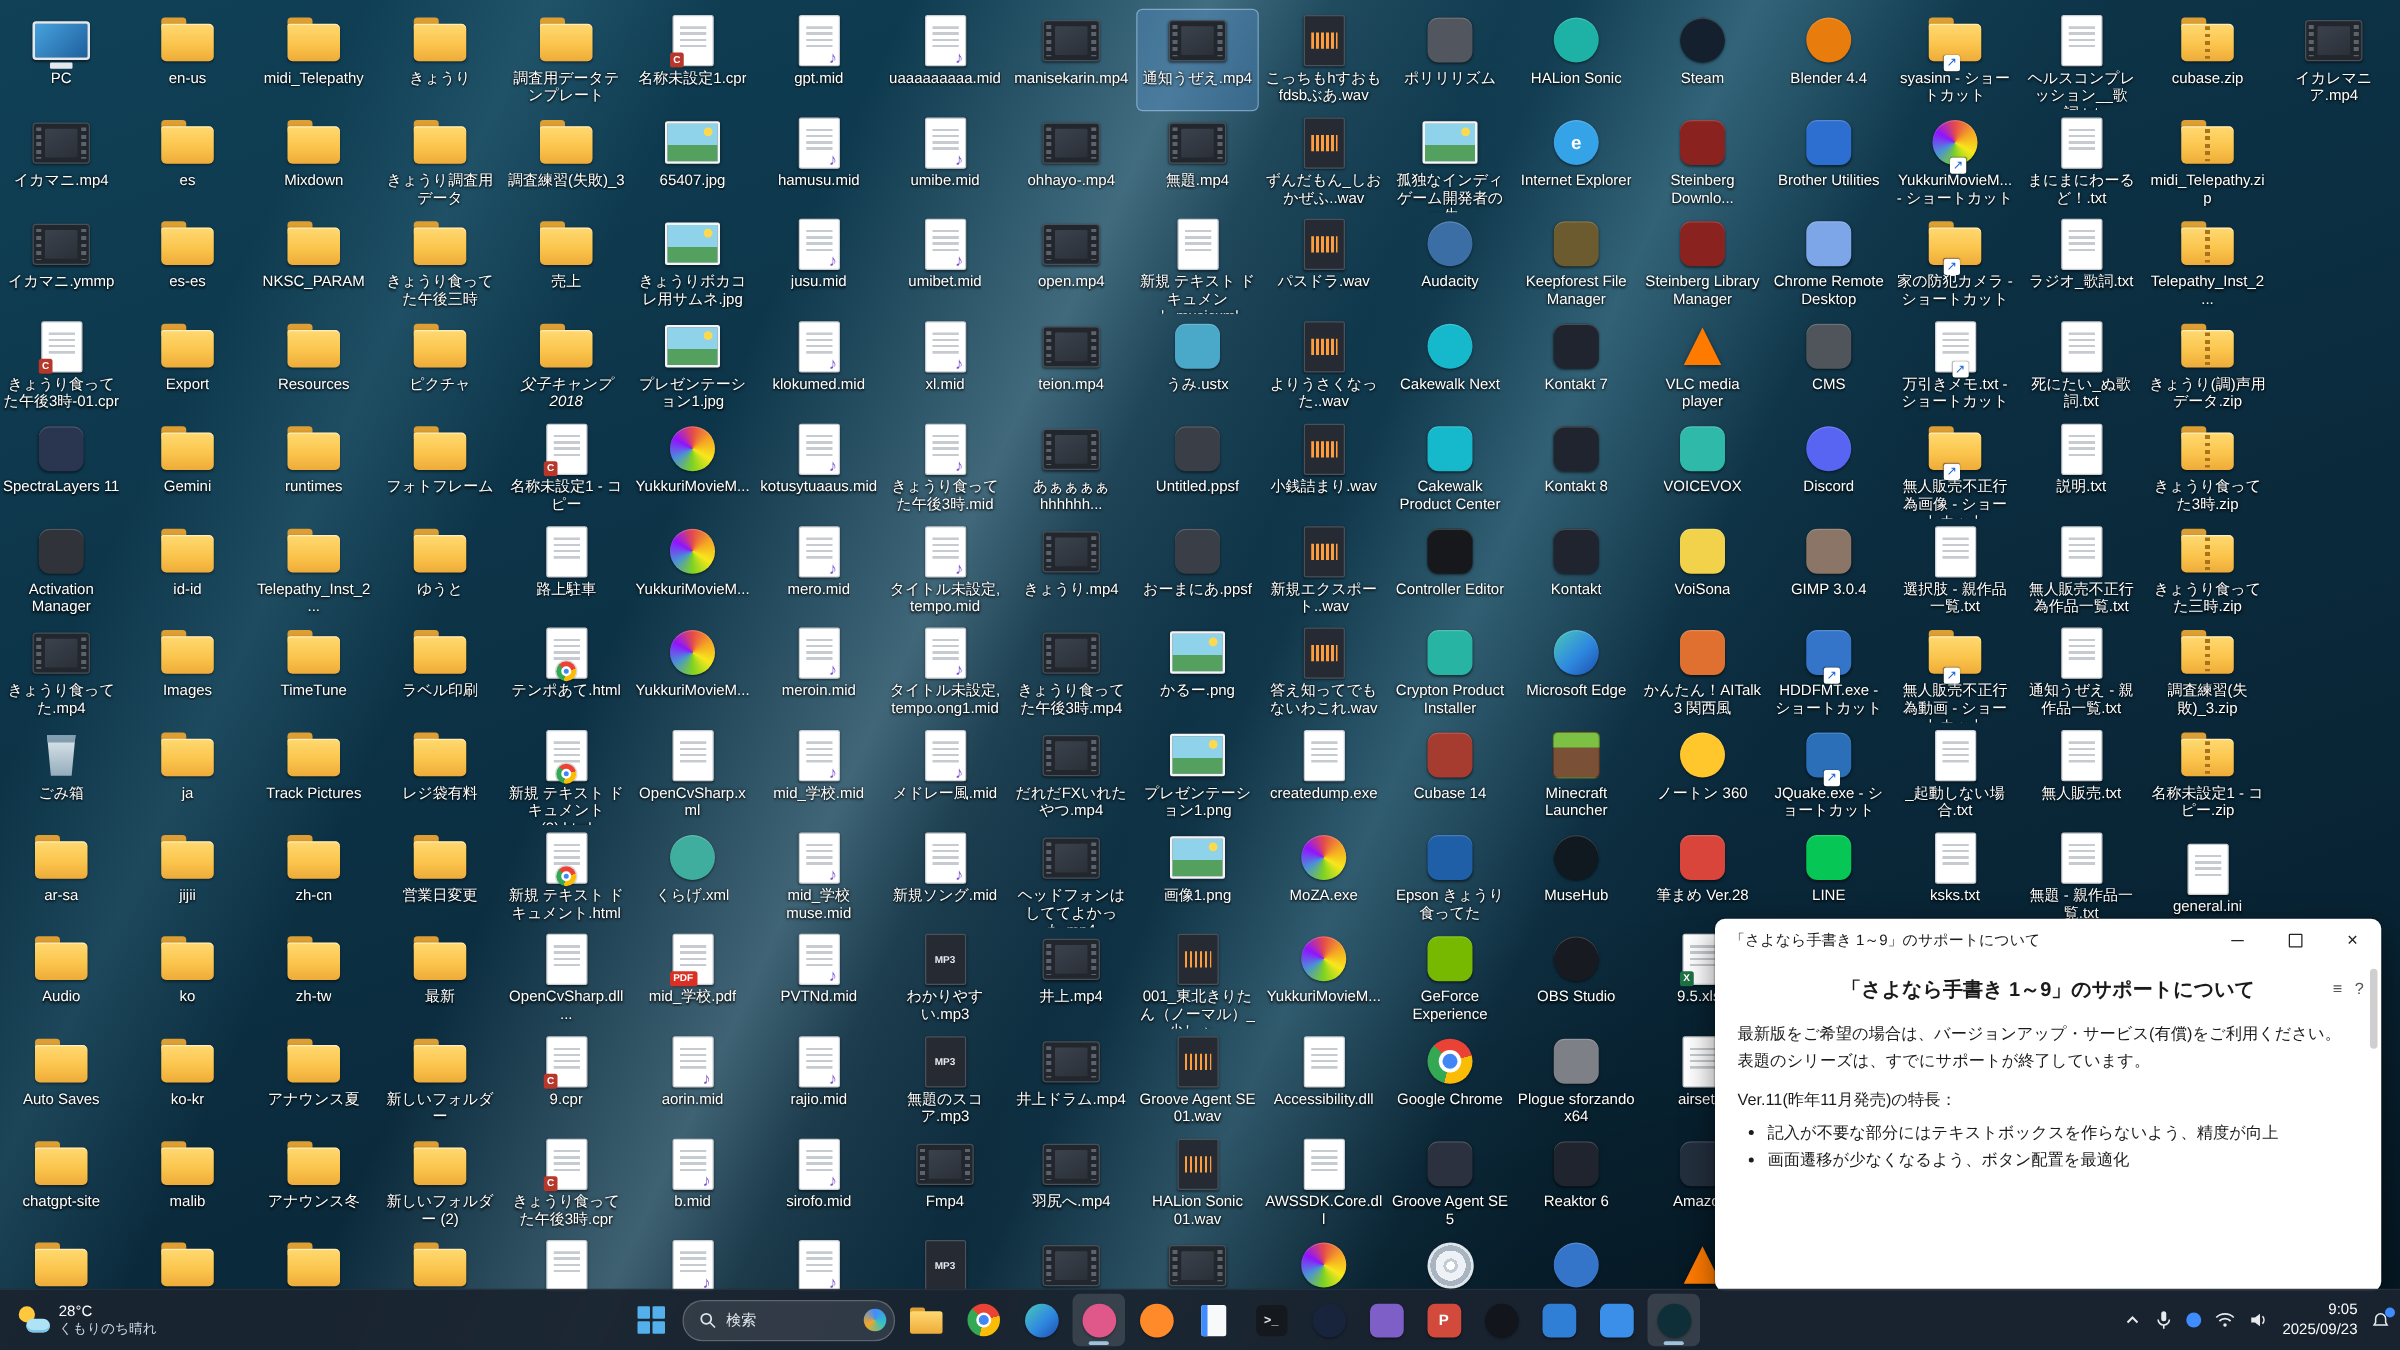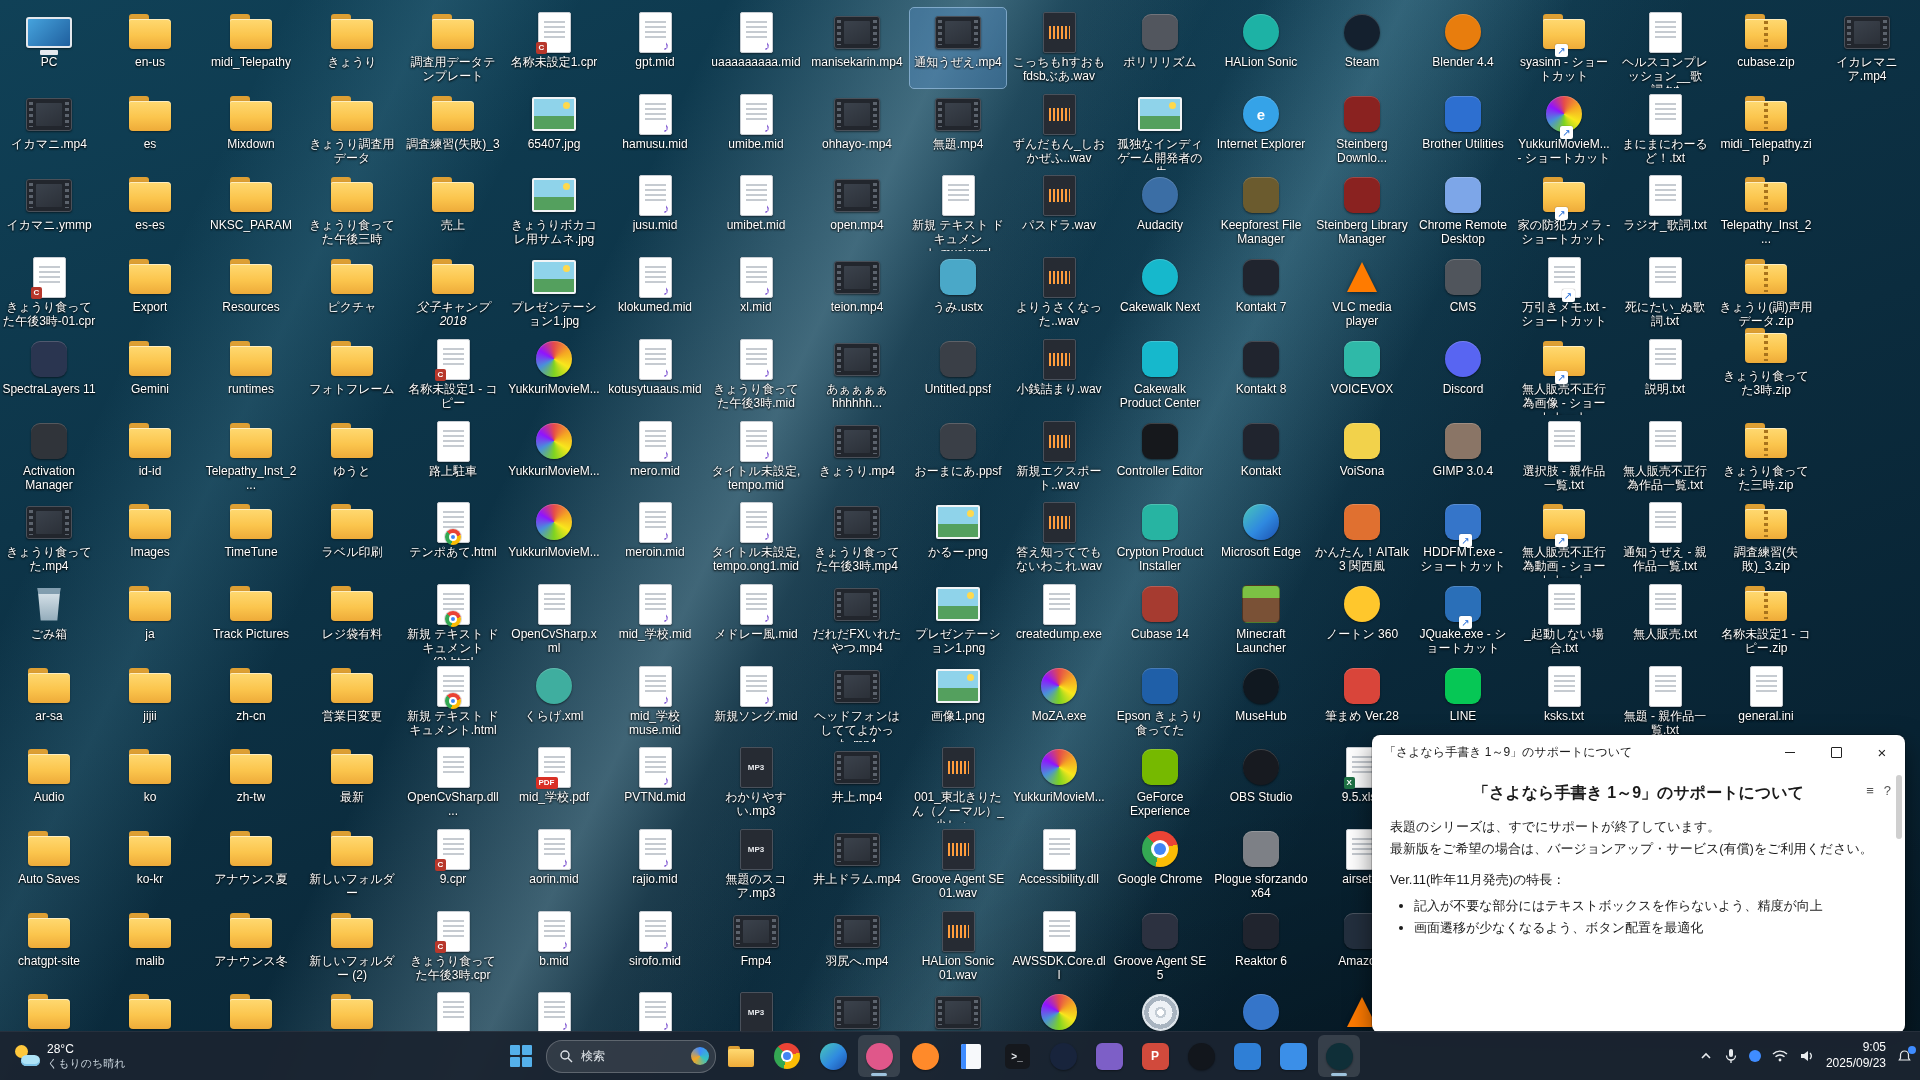--- a/index.html
+++ b/index.html
@@ -1552,21 +1552,21 @@
       <div class="lbl">Telepathy_Inst_2...</div>
     </div>
     <div class="cell" title="きょうり(調)声用データ.zip" style="left: 1718px; top: 253px;">
       <div class="ic-wrap">
         <span class="ic-folder">
           <i class="zip"></i>
         </span>
       </div>
       <div class="lbl">きょうり(調)声用データ.zip</div>
     </div>
-    <div class="cell" title="きょうり食ってた3時.zip" style="left: 1718px; top: 322px;">
+    <div class="cell" title="きょうり食ってた3時.zip" style="left: 1718px; top: 335px;">
       <div class="ic-wrap">
         <span class="ic-folder">
           <i class="zip"></i>
         </span>
       </div>
       <div class="lbl">きょうり食ってた3時.zip</div>
     </div>
     <div class="cell" title="きょうり食ってた三時.zip" style="left: 1718px; top: 417px;">
       <div class="ic-wrap">
         <span class="ic-folder">
@@ -1584,21 +1584,21 @@
       <div class="lbl">調査練習(失敗)_3.zip</div>
     </div>
     <div class="cell" title="名称未設定1 - コピー.zip" style="left: 1718px; top: 580px;">
       <div class="ic-wrap">
         <span class="ic-folder">
           <i class="zip"></i>
         </span>
       </div>
       <div class="lbl">名称未設定1 - コピー.zip</div>
     </div>
-    <div class="cell" title="general.ini" style="left: 1718px; top: 662px;">
+    <div class="cell" title="general.ini" style="left: 1718px; top: 662px; justify-content: center;">
       <div class="ic-wrap">
         <span class="ic-doc"></span>
       </div>
       <div class="lbl">general.ini</div>
     </div>
     <div class="cell" title="イカレマニア.mp4" style="left: 1819px; top: 8px;">
       <div class="ic-wrap">
         <span class="ic-video">
           <i></i>
         </span>
@@ -1617,22 +1617,22 @@
         <i></i>
       </span>
     <span class="dlg-btn close">×</span>
   </div>
   <div class="dlg-body">
     <div class="dlg-tools">
       <span>≡</span>
       <span>?</span>
     </div>
     <div class="dlg-heading">「さよなら手書き 1～9」のサポートについて</div>
+    <p>最新版をご希望の場合は、バージョンアップ・サービス(有償)をご利用ください。</p>
     <p>表題のシリーズは、すでにサポートが終了しています。</p>
-    <p>最新版をご希望の場合は、バージョンアップ・サービス(有償)をご利用ください。</p>
     <p class="ver">Ver.11(昨年11月発売)の特長：</p>
     <ul>
       <li>記入が不要な部分にはテキストボックスを作らないよう、精度が向上</li>
       <li>画面遷移が少なくなるよう、ボタン配置を最適化</li>
     </ul>
   </div>
   <div class="dlg-vscroll">
       <i></i>
     </div>
 </div>

